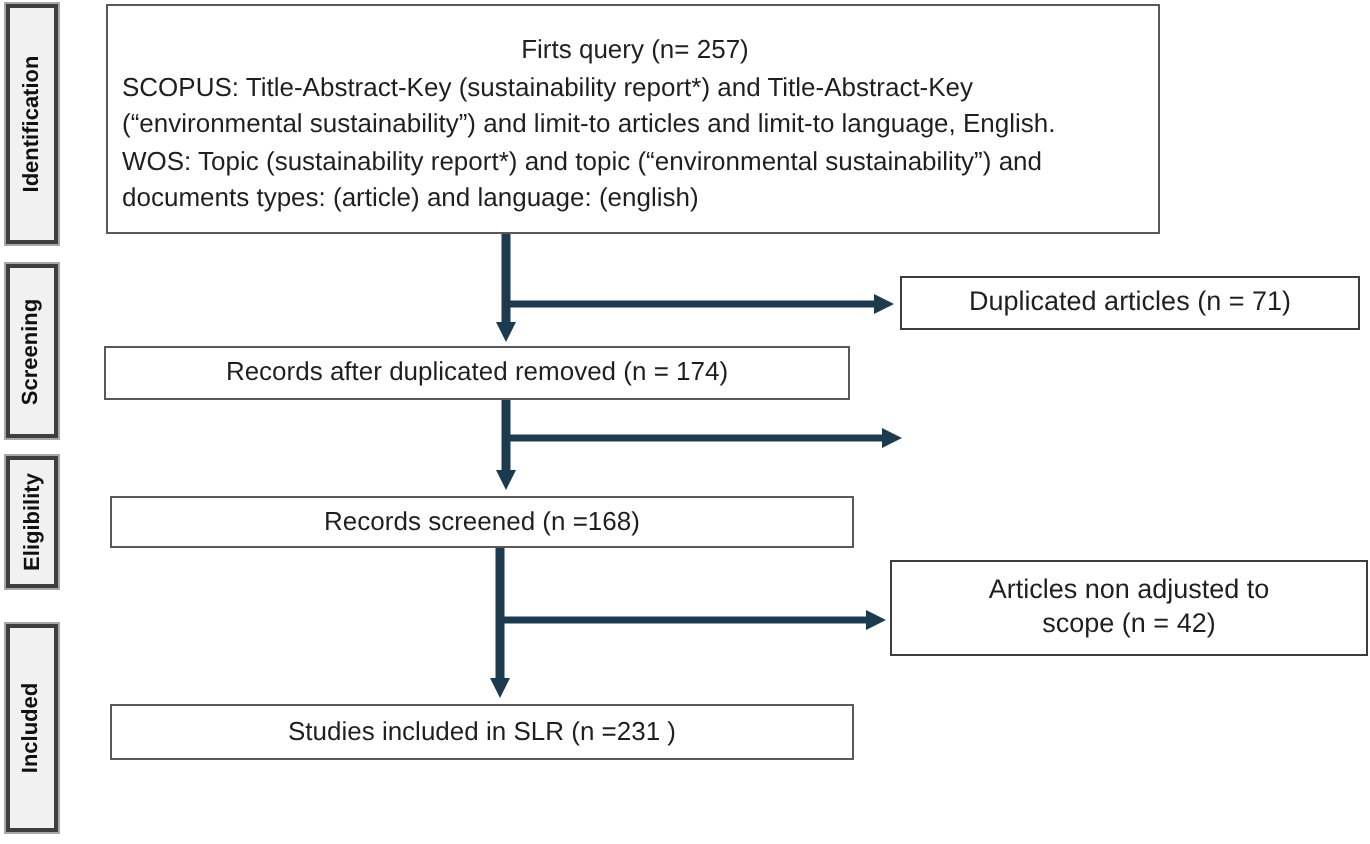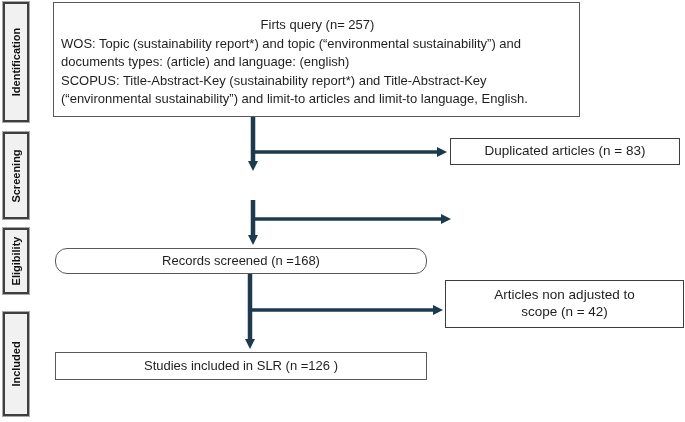--- a/index.html
+++ b/index.html
@@ -56,21 +56,21 @@
     left: 53px; top: 2px; width: 527px; height: 115px;
     display: block;
     text-align: left;
     font-size: 13px;
     line-height: 18.6px;
     padding: 13px 5px 0 7px;
   }
   #box-query .query-title { text-align: center; }
 
   #box-records-after    { left: 52px;  top: 173px; width: 373px; height: 27px; }
-  #box-records-screened { left: 55px;  top: 248px; width: 372px; height: 26px; border-radius: 12px; }
+  #box-records-screened { left: 55px;  top: 248px; width: 372px; height: 26px; }
   #box-studies-included { left: 55px;  top: 352px; width: 372px; height: 28px; }
 
   #box-duplicated   { left: 450px; top: 138px; width: 230px; height: 27px; }
   #box-full-text    { left: 455px; top: 202px; width: 228px; height: 30px; }
   #box-non-adjusted { left: 445px; top: 280px; width: 239px; height: 48px; padding: 0 40px; }
 </style>
 </head>
 <body>
 
 <div class="canvas">
@@ -99,22 +99,23 @@
   </div>
   <div class="stage" id="stage-eligibility">
     <span>Eligibility</span>
   </div>
   <div class="stage" id="stage-included">
     <span>Included</span>
   </div>
 
   <div class="box" id="box-query">
     <div class="query-title">Firts query (n= 257)</div>
+    <div class="query-line">SCOPUS: Title-Abstract-Key (sustainability report*) and Title-Abstract-Key (“environmental sustainability”) and limit-to articles and limit-to language, English.</div>
     <div class="query-line">WOS: Topic (sustainability report*) and topic (“environmental sustainability”) and documents types: (article) and language: (english)</div>
-    <div class="query-line">SCOPUS: Title-Abstract-Key (sustainability report*) and Title-Abstract-Key (“environmental sustainability”) and limit-to articles and limit-to language, English.</div>
   </div>
 
-  <div class="box side-box" id="box-duplicated">Duplicated articles (n = 83)</div>
+  <div class="box" id="box-records-after">Records after duplicated removed (n = 174)</div>
+  <div class="box side-box" id="box-duplicated">Duplicated articles (n = 71)</div>
   <div class="box" id="box-records-screened">Records screened (n =168)</div>
   <div class="box side-box" id="box-non-adjusted">Articles non adjusted to scope (n = 42)</div>
-  <div class="box" id="box-studies-included">Studies included in SLR (n =126 )</div>
+  <div class="box" id="box-studies-included">Studies included in SLR (n =231 )</div>
 
 </div>
 
 </body></html>

